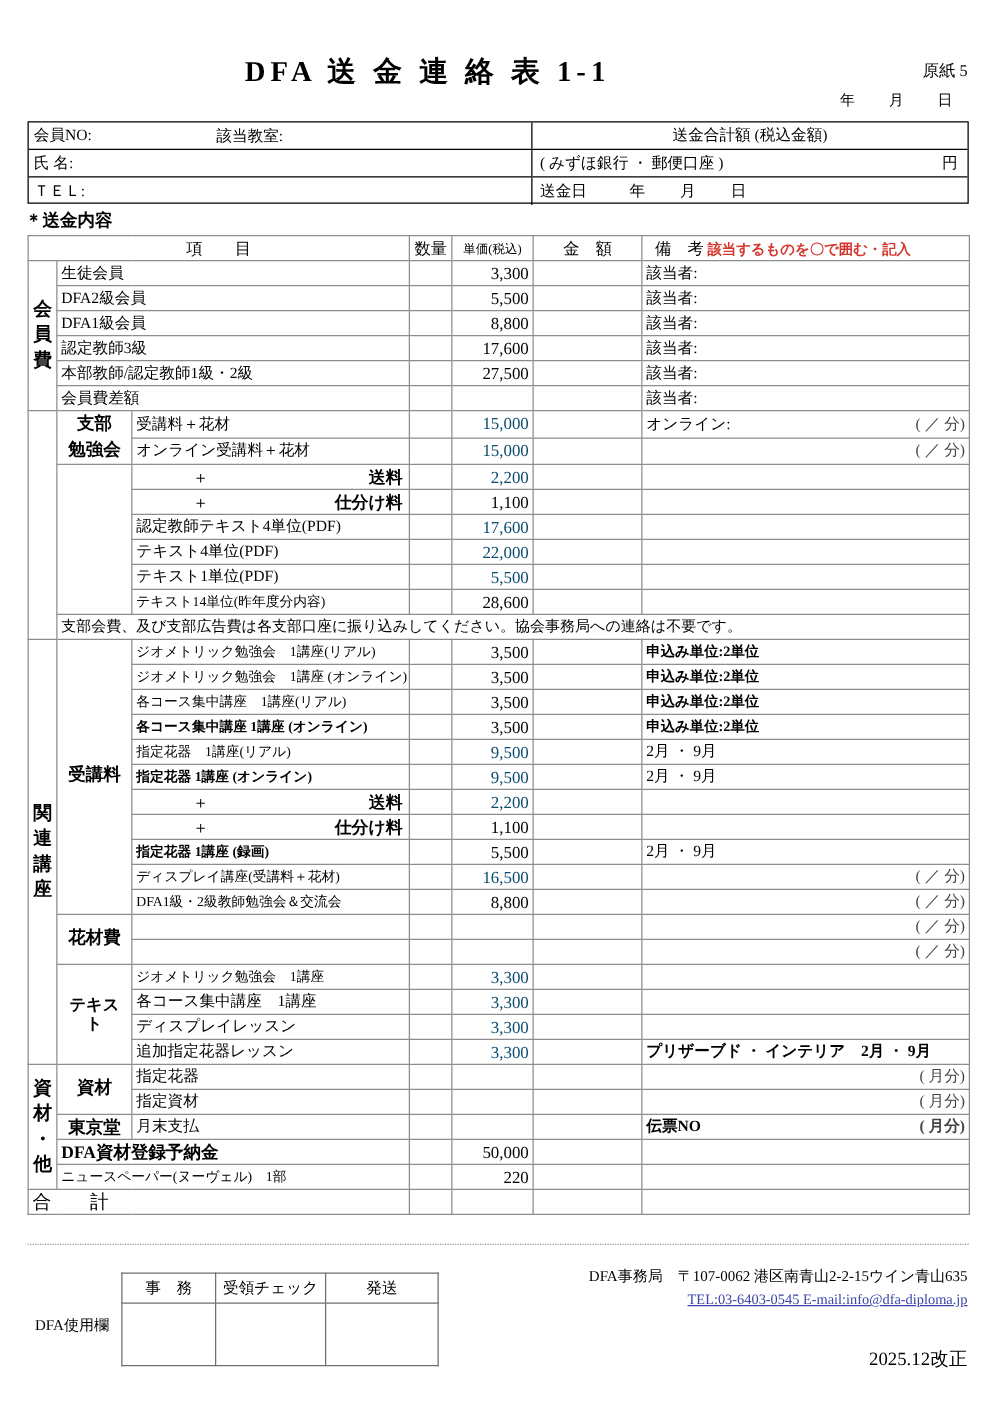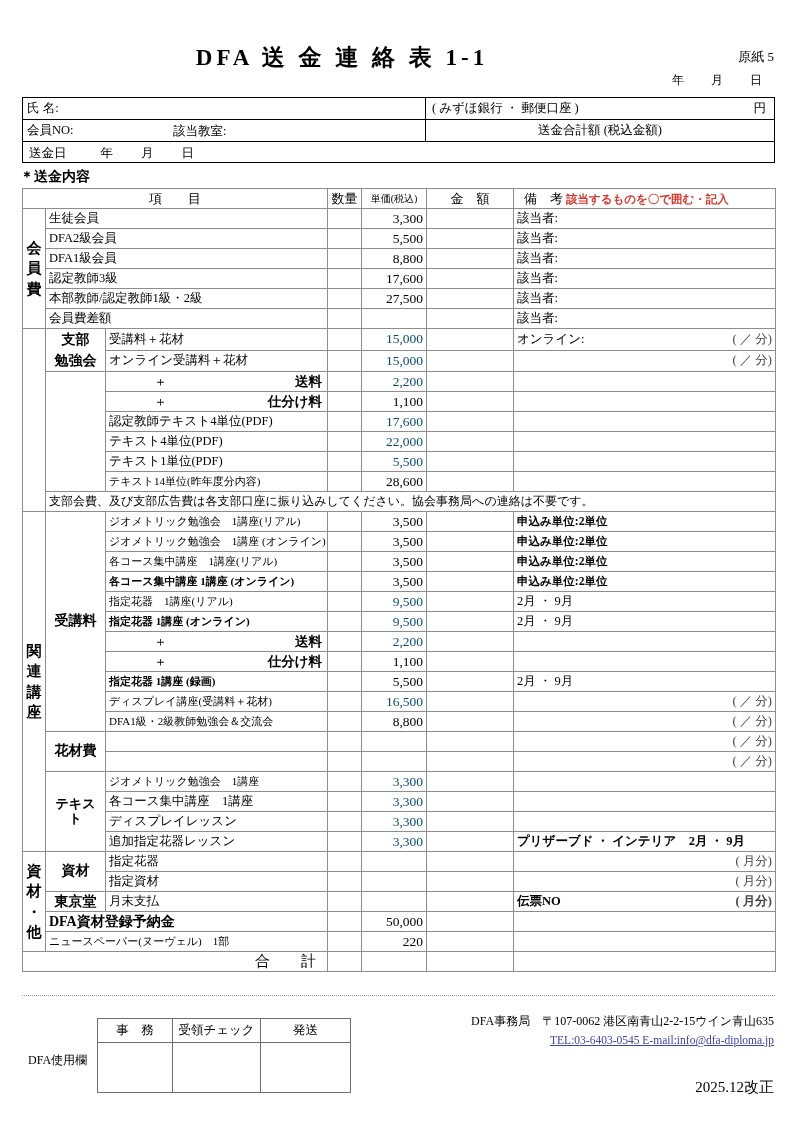--- a/index.html
+++ b/index.html
@@ -76,21 +76,21 @@
   .price.blue{color:#0c4a6e;font-weight:normal;}
   .rem{text-align:left;font-size:12.5px;}
   .rem.b{font-weight:bold;font-size:11.5px;}
   .rem.bb{font-weight:bold;font-size:12.5px;}
   .plusrow{position:relative;}
   .plusrow .plus{position:absolute;left:48px;top:50%;transform:translateY(-50%);font-size:13px;}
   .plusrow .lab{display:block;text-align:right;font-weight:bold;font-size:13.5px;padding-right:2px;}
   .rednote{color:#000000;font-size:12px;text-align:left;padding-left:4px;font-weight:normal;}
   .redhdr{color:#d4392f;font-size:11.5px;font-weight:bold;}
   .slot{display:inline-block;float:right;font-size:12.5px;color:#444;}
-  .total{text-align:right;font-size:15px;letter-spacing:8px;font-weight:normal;}
+  .total{text-align:left;font-size:15px;letter-spacing:8px;font-weight:normal;}
 
   
   .dotsep{position:absolute;left:22px;top:995px;width:753px;
     border-top:1.6px dotted #9a9a9a;}
 
   
   .dfabox{position:absolute;left:97px;top:1018px;width:253px;height:74px;}
   table.foot{border-collapse:collapse;table-layout:fixed;width:253px;font-size:12.5px;}
   table.foot td{border:1px solid #6f6f6f;height:24px;box-sizing:border-box;
     text-align:center;vertical-align:middle;}
@@ -109,39 +109,42 @@
 
   <div class="title">DFA 送 金 連 絡 表  1-1</div>
   <div class="genshi">原紙 5</div>
   <div class="ymd">
     <span>年</span>
     <span>月</span>
     <span>日</span>
   </div>
 
   <div class="infobox">
+    <div class="row r1">
+      <div class="lcell">
+        <span>会員NO:</span>
+        <span class="sub">該当教室:</span>
+      </div>
+      <div class="rcell">
+        <span class="ctr">送金合計額   (税込金額)</span>
+      </div>
+    </div>
     <div class="row r2">
       <div class="lcell">
         <span>氏  名:</span>
       </div>
       <div class="rcell">
         <span>(  みずほ銀行  ・  郵便口座  )</span>
         <span class="rt">円</span>
       </div>
     </div>
-    <div class="row r1">
+    <div class="row r3">
       <div class="lcell">
-        <span>会員NO:</span>
-        <span class="sub">該当教室:</span>
+        <span>ＴＥＬ:</span>
       </div>
-      <div class="rcell">
-        <span class="ctr">送金合計額   (税込金額)</span>
-      </div>
-    </div>
-    <div class="row r3">
       <div class="rcell">
         <span>送金日</span>
         <span class="sp" style="width:34px"></span>
         <span>年</span>
         <span class="sp" style="width:28px"></span>
         <span>月</span>
         <span class="sp" style="width:28px"></span>
         <span>日</span>
       </div>
     </div>

